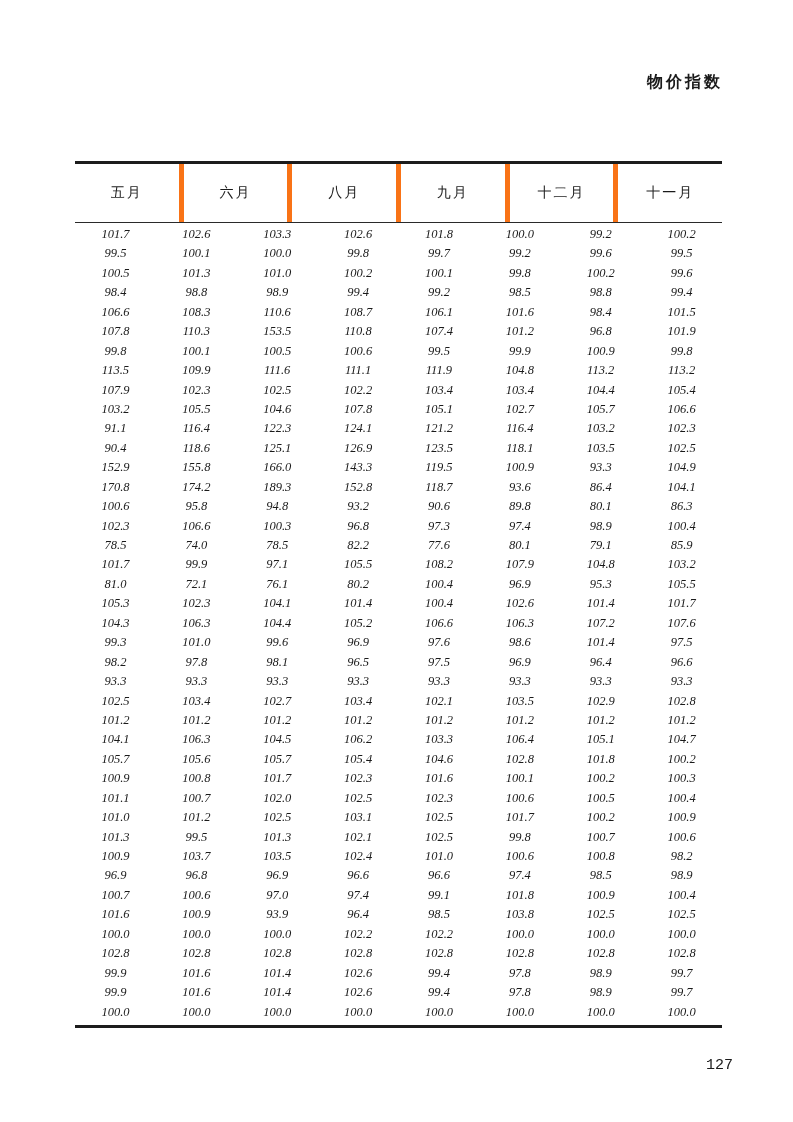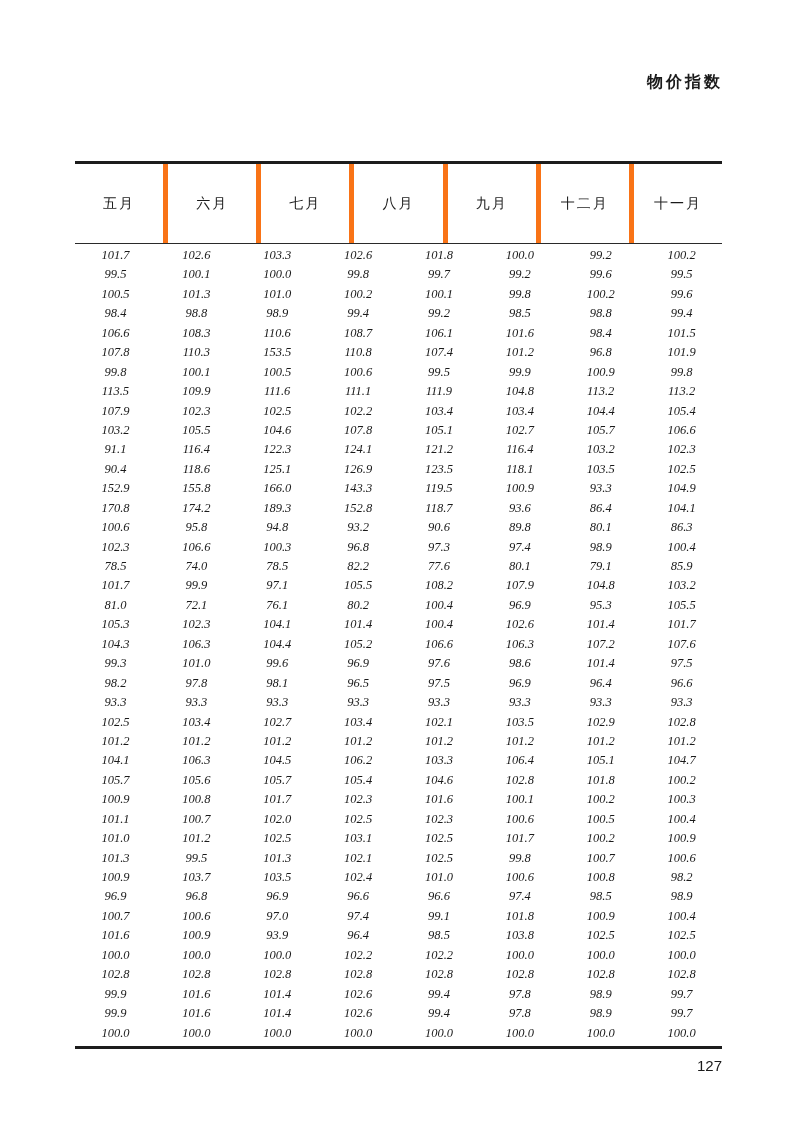--- a/index.html
+++ b/index.html
@@ -21,21 +21,21 @@
     letter-spacing:3px;
     font-family:"DejaVu Serif","Liberation Serif",serif;
   }
   .index-table {
     position:absolute;
     left:75px; top:145px;
     width:647px;
   }
   .thead {
     display:flex;
-    height:83px;
+    height:62px;
     border-top:3px solid #1c1c1c;
     border-bottom:1px solid #2a2a2a;
   }
   .th {
     flex:1 1 0;
     display:flex;
     align-items:center;
     justify-content:center;
     font-size:14px;
     letter-spacing:2px;
@@ -50,37 +50,36 @@
   .tr { display:flex; height:19.45px;font-style:italic; }
   .td {
     flex:1 1 0;
     text-align:center;
     font-size:12.5px;
     line-height:19.45px;
     font-family:"Liberation Serif", serif;
   }
   .page-number {
     position:absolute;
-    top:1041px; right:71px;
+    top:1041px; right:60px;
     font-size:15px;
-    font-family:Liberation Sans, sans-serif;
+    font-family:Liberation Mono, monospace;
   }
 </style>
 </head>
 <body>
 
 <div class="page">
 
   <div class="doc-title">物价指数</div>
 
   <div class="index-table">
     <div class="thead" id="thead">
         <div class="th">五月</div>
         <div class="th">六月</div>
-        <div class="th">七月</div>
         <div class="th">八月</div>
         <div class="th">九月</div>
         <div class="th">十二月</div>
         <div class="th">十一月</div>
       </div>
     <div class="tbody" id="tbody">
         <div class="tr">
           <div class="td">101.7</div>
           <div class="td">102.6</div>
           <div class="td">103.3</div>

